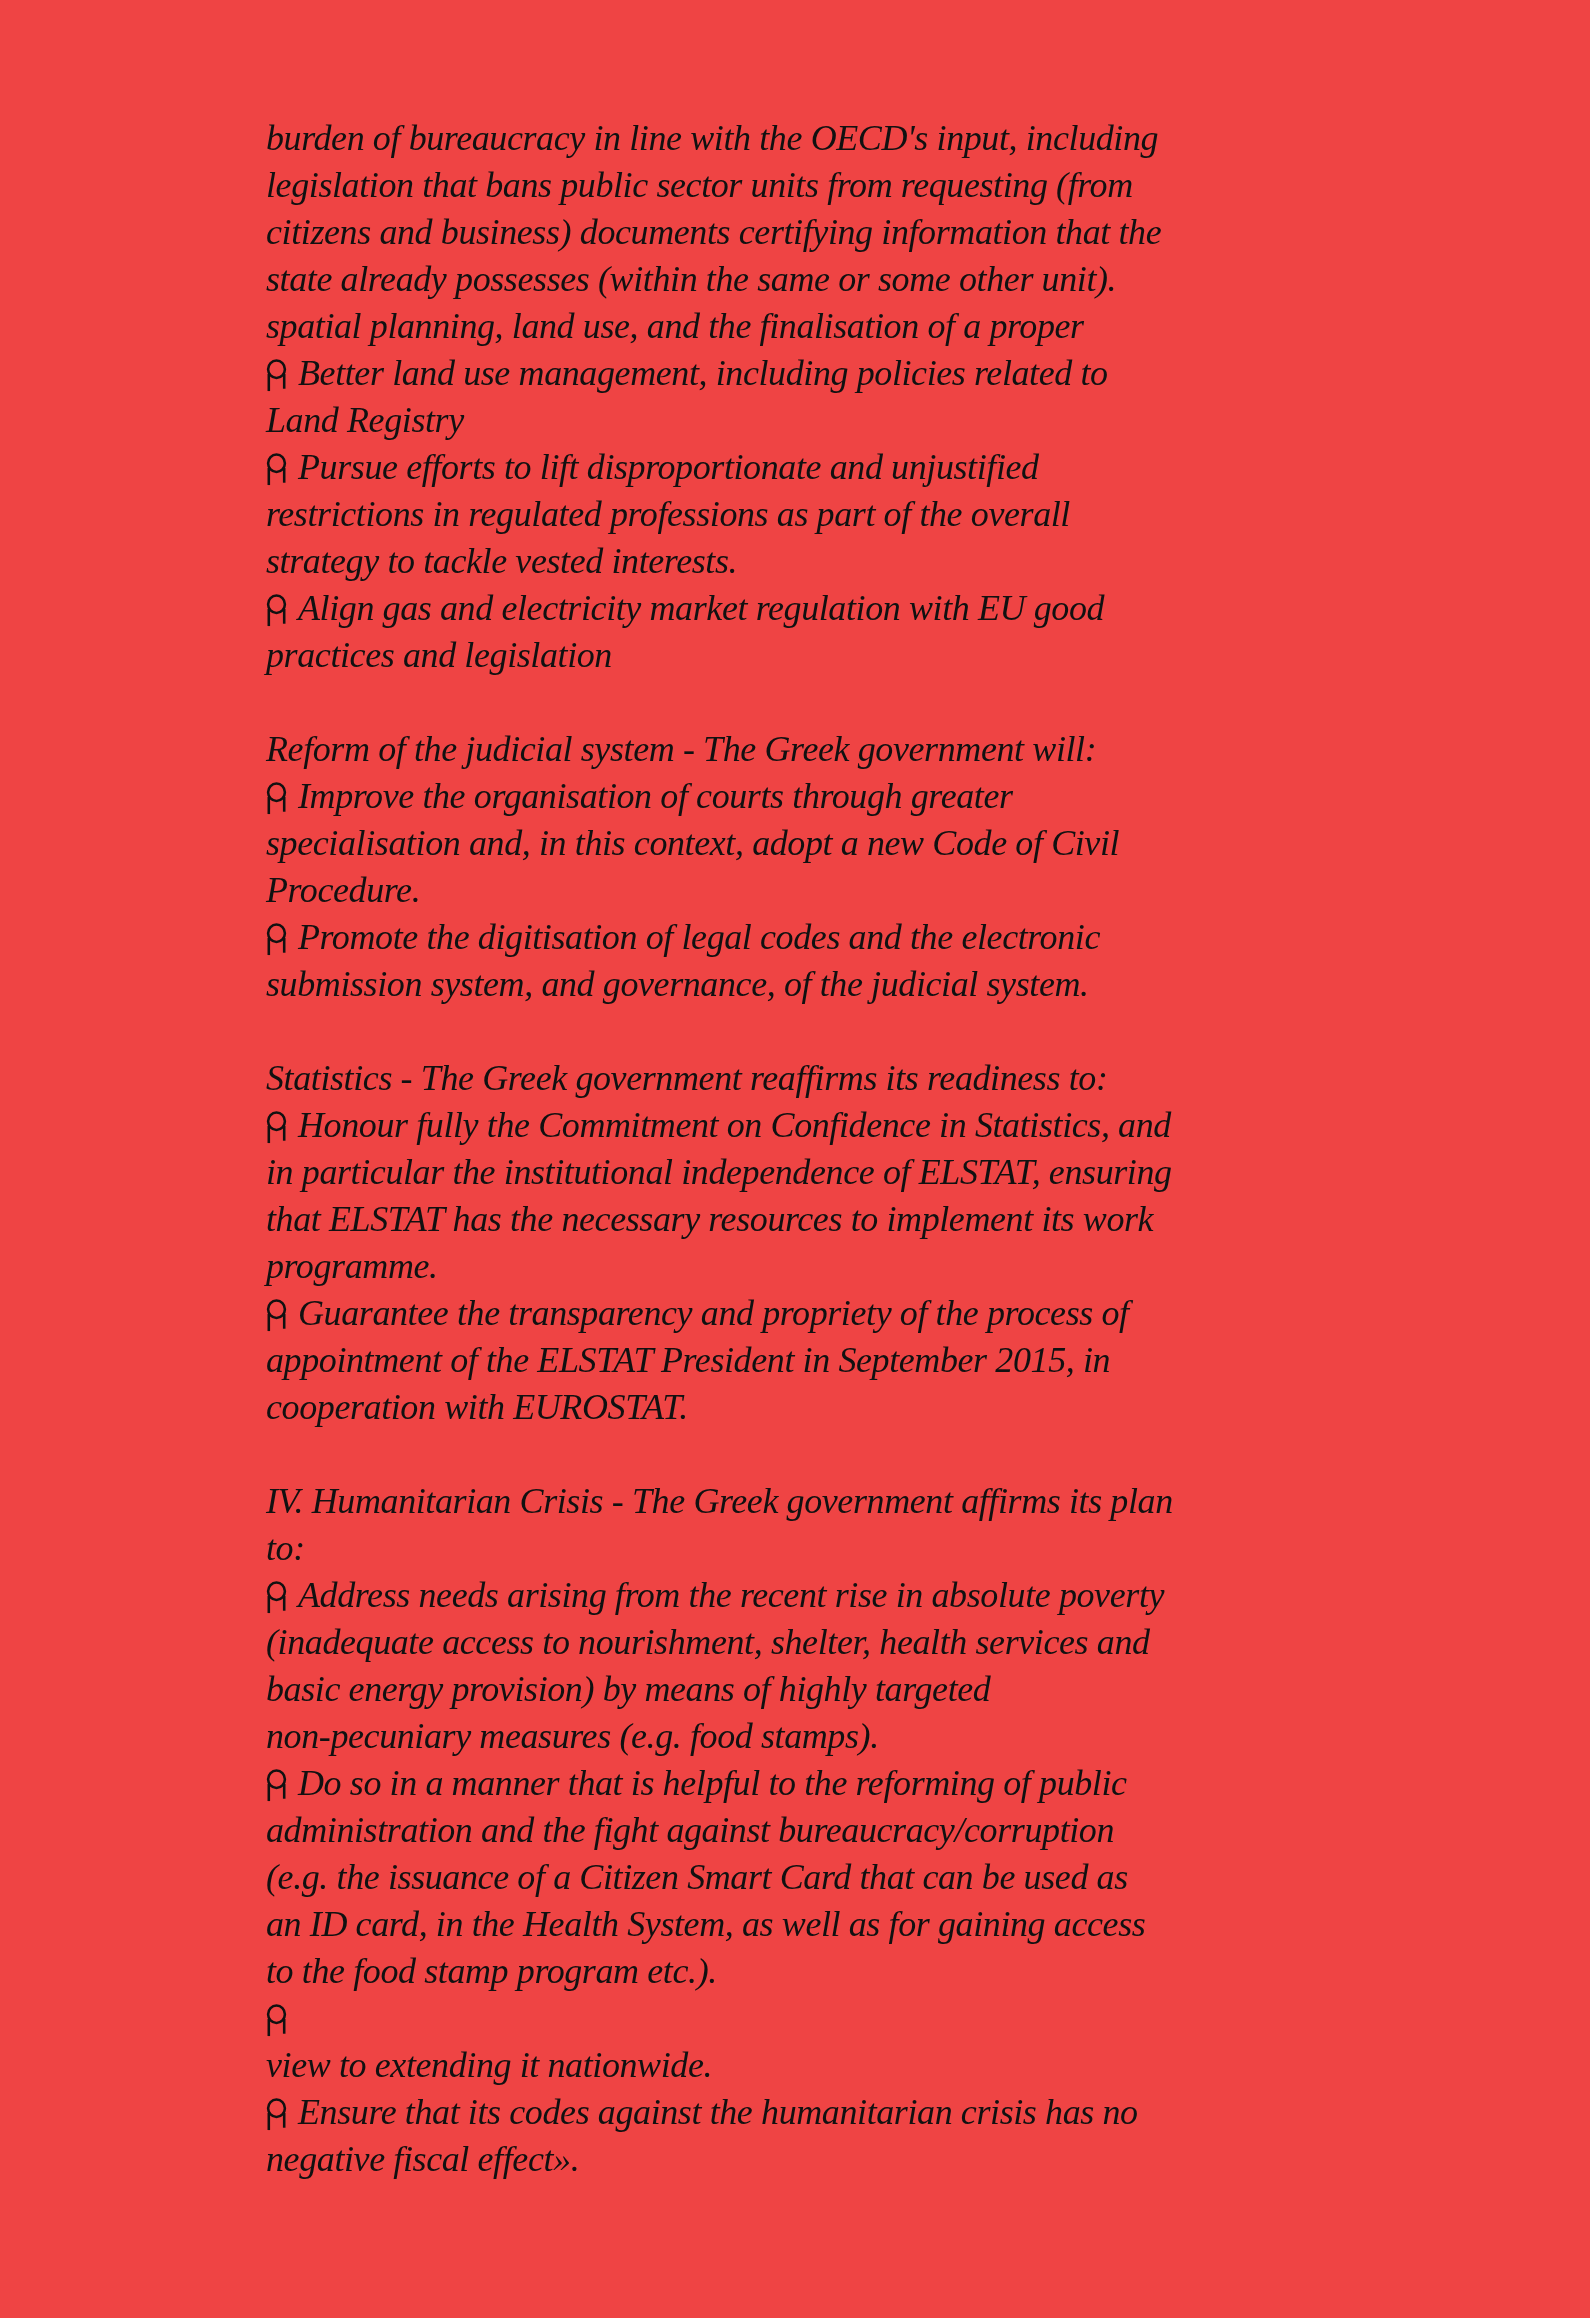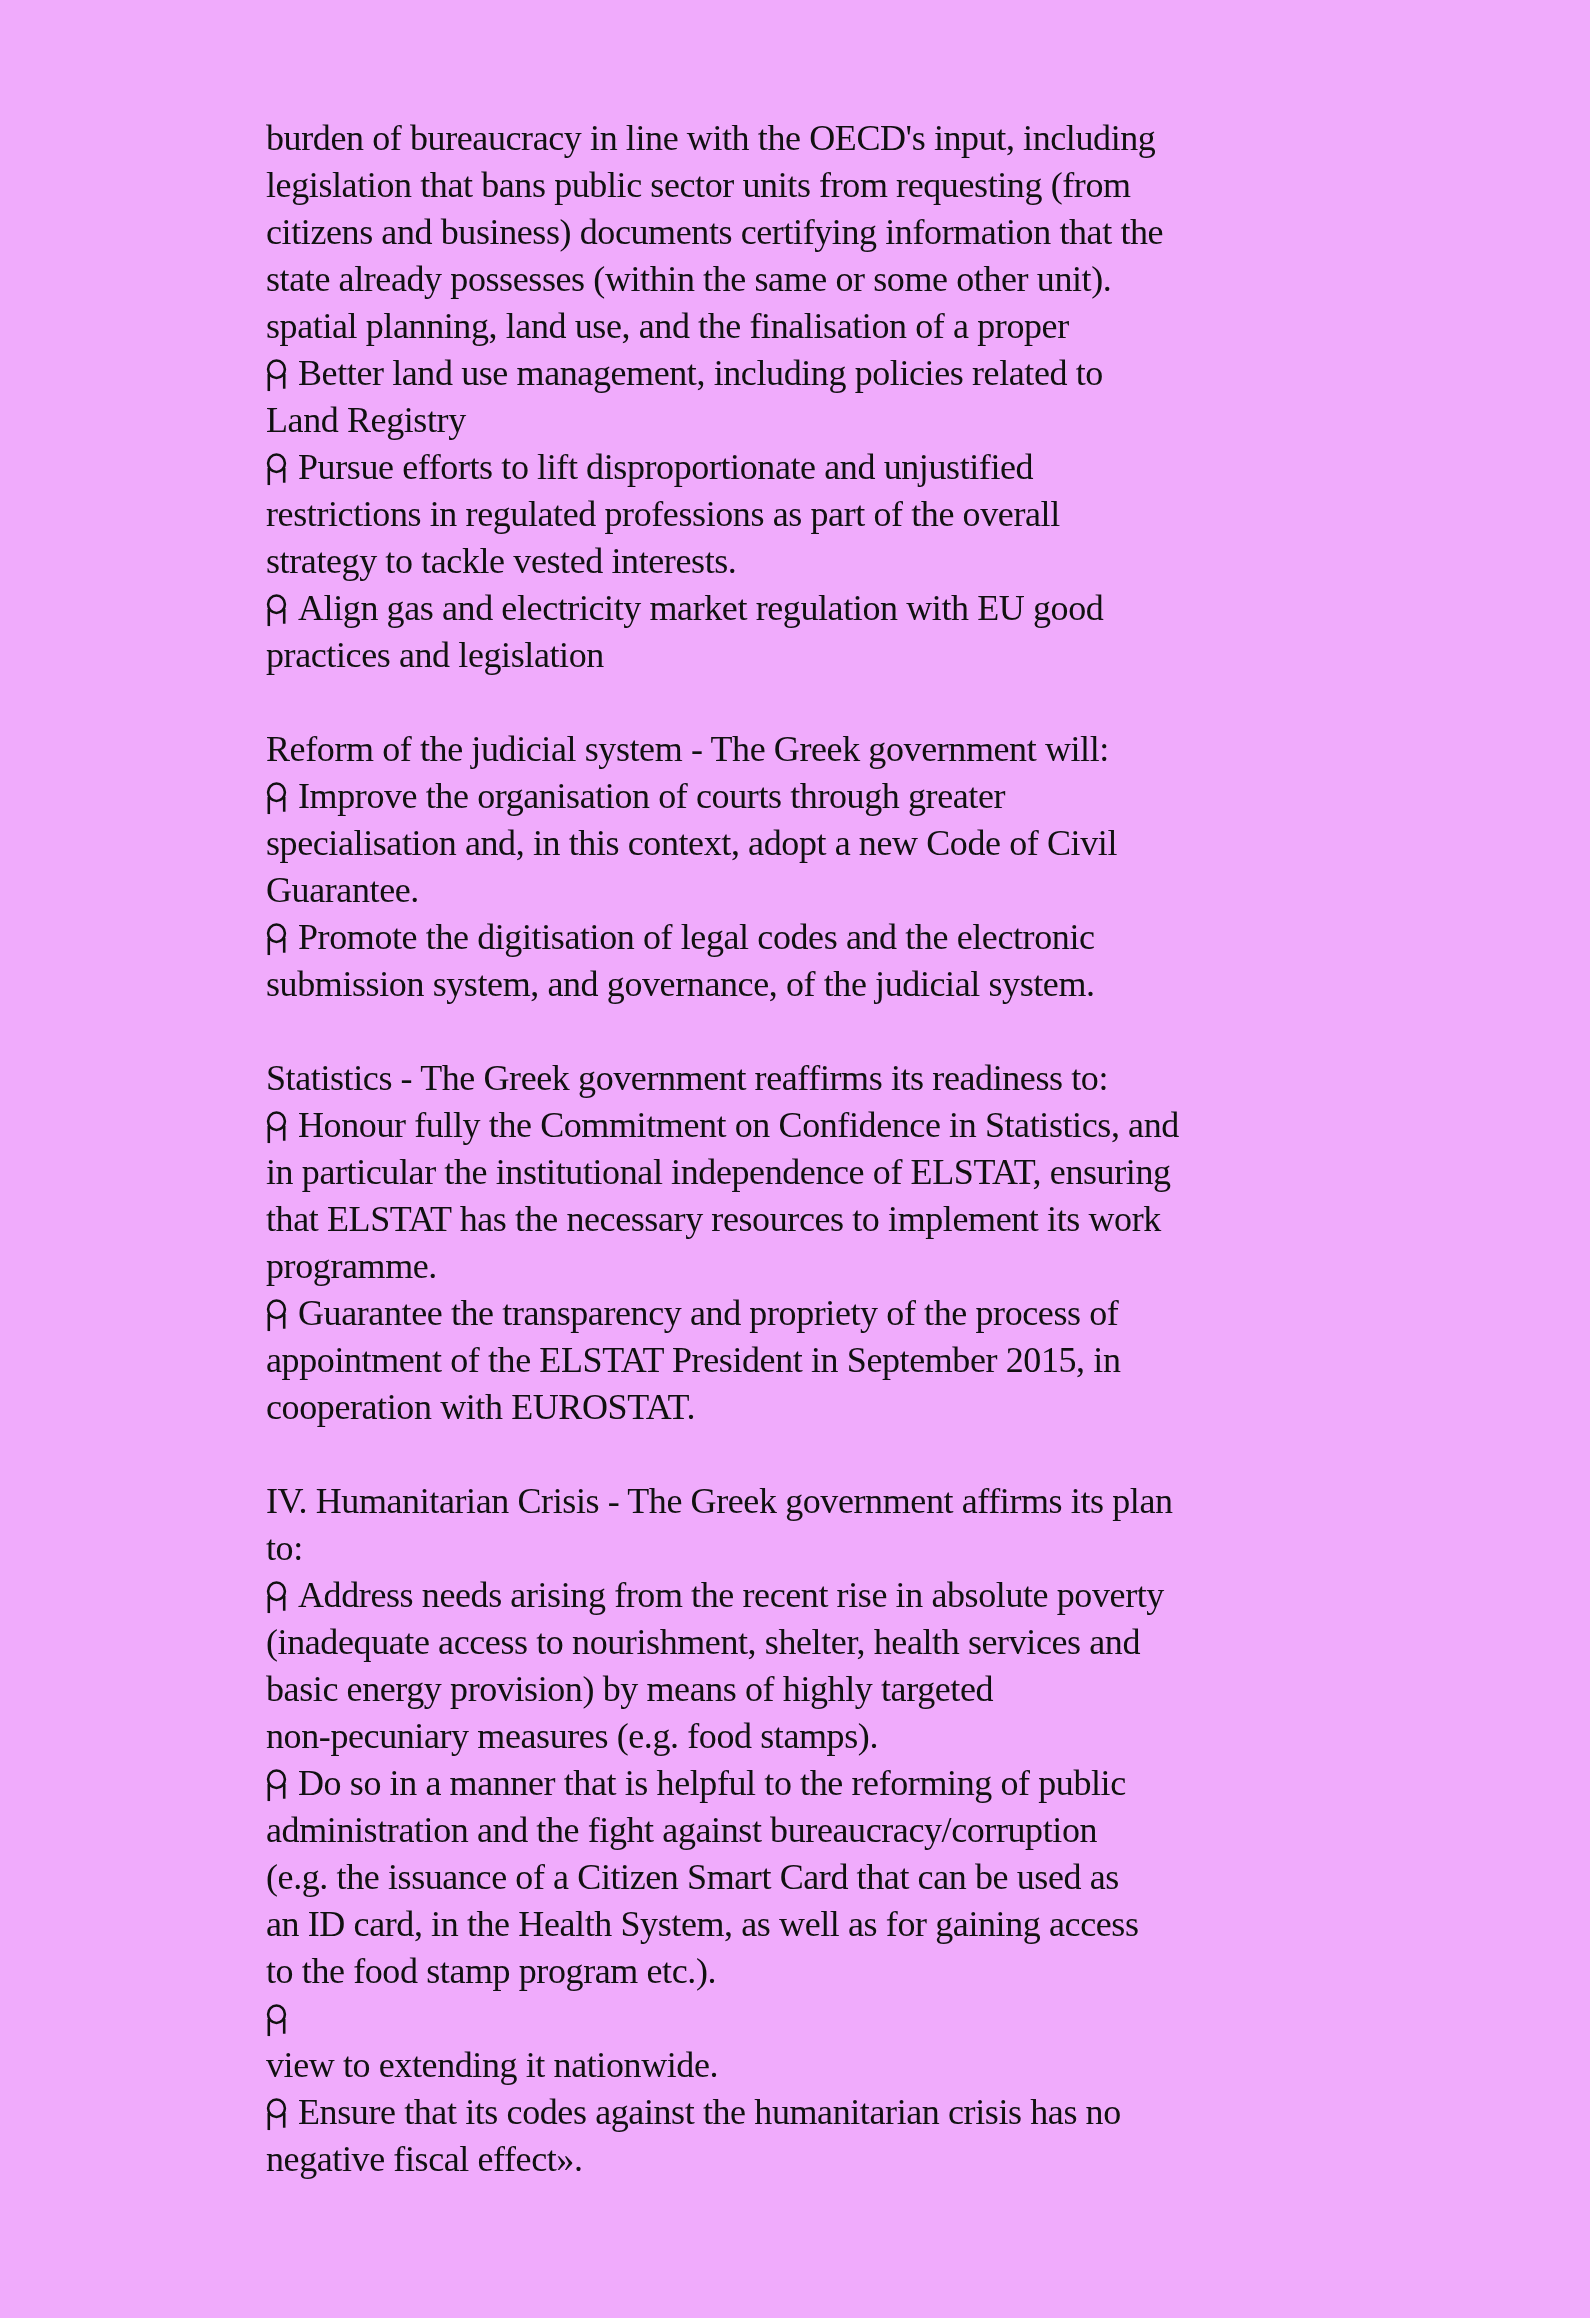--- a/index.html
+++ b/index.html
@@ -4,22 +4,23 @@
 <style>
   html, body {
     margin: 0;
     padding: 0;
     background: #ffffff;
   }
   .page {
     position: relative;
     width: 1590px;
     height: 2319px;
-    background: #f0abfc;
+    background: #ef4444;
     overflow: hidden;
+    font-style: italic;
   }
   .text-block {
     position: absolute;
     left: 266px;
     top: 115px;
     width: 1162px;
     font-family: "Liberation Serif", "DejaVu Serif", serif;
     font-size: 36px;
     line-height: 47px;
     letter-spacing: -0.4px;
@@ -75,21 +76,21 @@
           </svg></span><span class="line-text">Align gas and electricity market regulation with EU good</span></div>
       <div class="line"><span class="line-text">practices and legislation</span></div>
       <div class="line"></div>
       <div class="line"><span class="line-text">Reform of the judicial system - The Greek government will:</span></div>
       <div class="line"><span class="bullet-icon"><svg viewBox="0 0 27 42" aria-hidden="true">
             <ellipse cx="13.5" cy="13" rx="10.8" ry="11.2" fill="none" stroke="#111111" stroke-width="3.3"></ellipse>
             <line x1="3.6" y1="19" x2="3.6" y2="41" stroke="#111111" stroke-width="3.3"></line>
             <line x1="23.4" y1="19" x2="23.4" y2="38" stroke="#111111" stroke-width="3.3"></line>
           </svg></span><span class="line-text">Improve the organisation of courts through greater</span></div>
       <div class="line"><span class="line-text">specialisation and, in this context, adopt a new Code of Civil</span></div>
-      <div class="line"><span class="line-text">Guarantee.</span></div>
+      <div class="line"><span class="line-text">Procedure.</span></div>
       <div class="line"><span class="bullet-icon"><svg viewBox="0 0 27 42" aria-hidden="true">
             <ellipse cx="13.5" cy="13" rx="10.8" ry="11.2" fill="none" stroke="#111111" stroke-width="3.3"></ellipse>
             <line x1="3.6" y1="19" x2="3.6" y2="41" stroke="#111111" stroke-width="3.3"></line>
             <line x1="23.4" y1="19" x2="23.4" y2="38" stroke="#111111" stroke-width="3.3"></line>
           </svg></span><span class="line-text">Promote the digitisation of legal codes and the electronic</span></div>
       <div class="line"><span class="line-text">submission system, and governance, of the judicial system.</span></div>
       <div class="line"></div>
       <div class="line"><span class="line-text">Statistics - The Greek government reaffirms its readiness to:</span></div>
       <div class="line"><span class="bullet-icon"><svg viewBox="0 0 27 42" aria-hidden="true">
             <ellipse cx="13.5" cy="13" rx="10.8" ry="11.2" fill="none" stroke="#111111" stroke-width="3.3"></ellipse>

